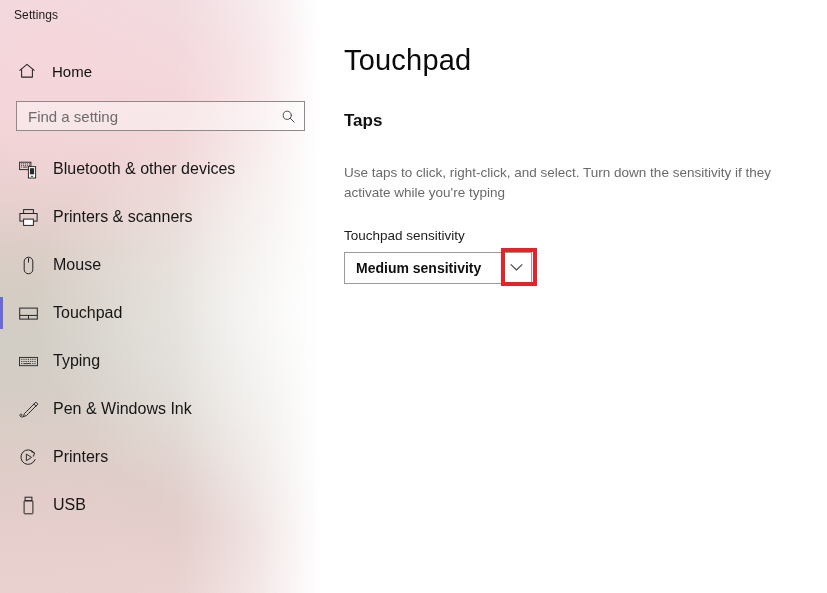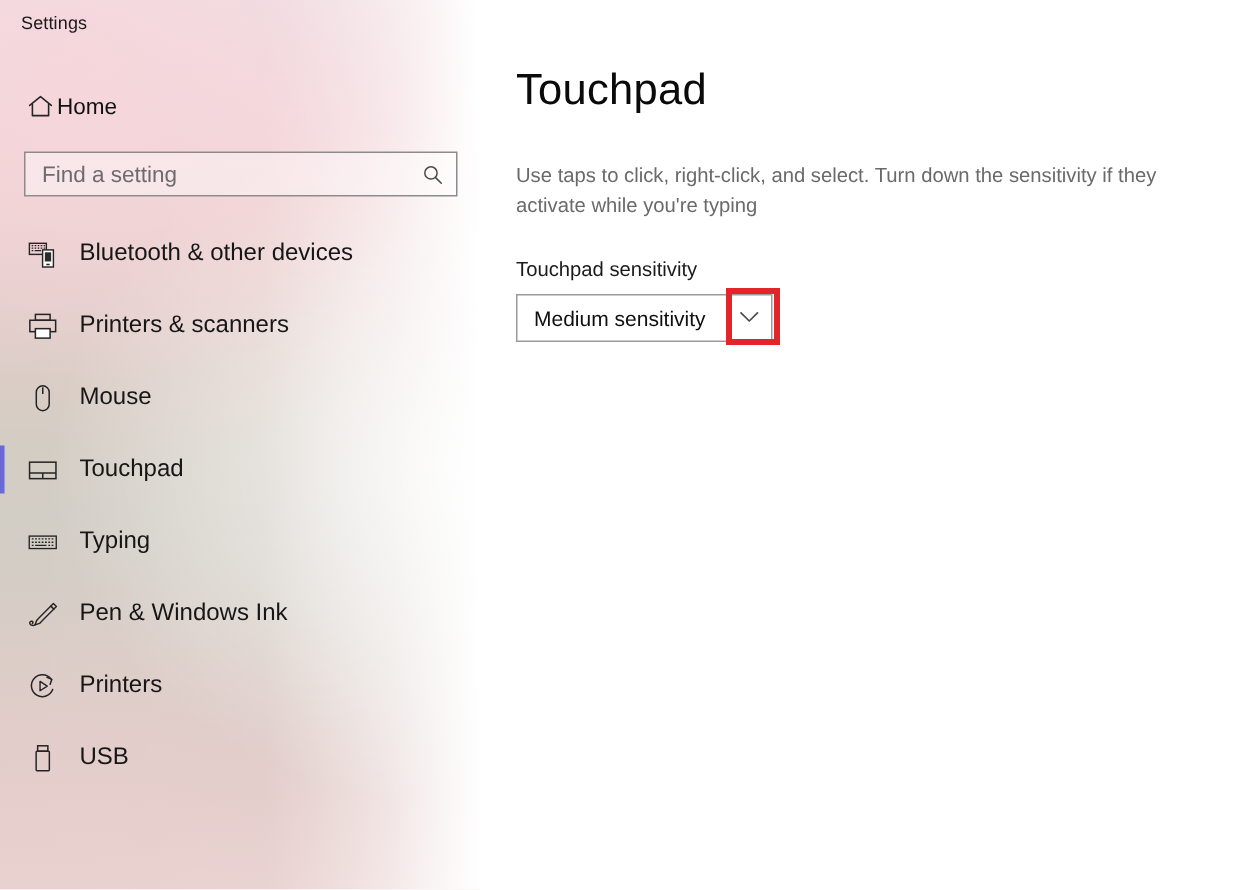--- a/index.html
+++ b/index.html
@@ -91,21 +91,21 @@
   }
   #home-row .nav-icon {
     width: 22px;
     height: 22px;
     flex: 0 0 22px;
     display: flex;
     align-items: center;
     justify-content: center;
   }
   #home-label {
-    margin-left: 0;
+    margin-left: 14px;
     font-size: 15px;
     color: #111111;
   }
 
   
   #search-wrap {
     margin: 13px 0 0 16px;
     width: 289px;
     height: 30px;
     box-sizing: border-box;
@@ -211,22 +211,23 @@
   #field-label {
     margin-top: 24px;
     font-size: 13.5px;
     color: #1b1b1b;
   }
 
   
   #combo-wrap {
     margin-top: 9px;
     position: relative;
-    width: 171px;
+    width: 188px;
     height: 32px;
+    font-weight: bold;
   }
   #combo {
     width: 100%;
     height: 100%;
     box-sizing: border-box;
     border: 1px solid #9b9b9b;
     background: #ffffff;
     display: flex;
     align-items: center;
     cursor: default;
@@ -384,20 +385,21 @@
         <span class="nav-label">USB</span>
       </div>
 
     </div>
   </div>
 
   <div id="content">
 
     <div id="page-title">Touchpad</div>
 
+    <div id="section-title">Taps</div>
 
     <div id="section-desc">Use taps to click, right-click, and select. Turn down the sensitivity if they activate while you're typing</div>
 
     <div id="field-label">Touchpad sensitivity</div>
 
     <div id="combo-wrap">
       <div id="combo">
         <span id="combo-value">Medium sensitivity</span>
         <span id="combo-arrow">
           <svg class="icon-svg" width="13" height="9" viewBox="0 0 13 9" fill="none" stroke="#4b4b4b" stroke-width="1.15" stroke-linecap="round" stroke-linejoin="round">

